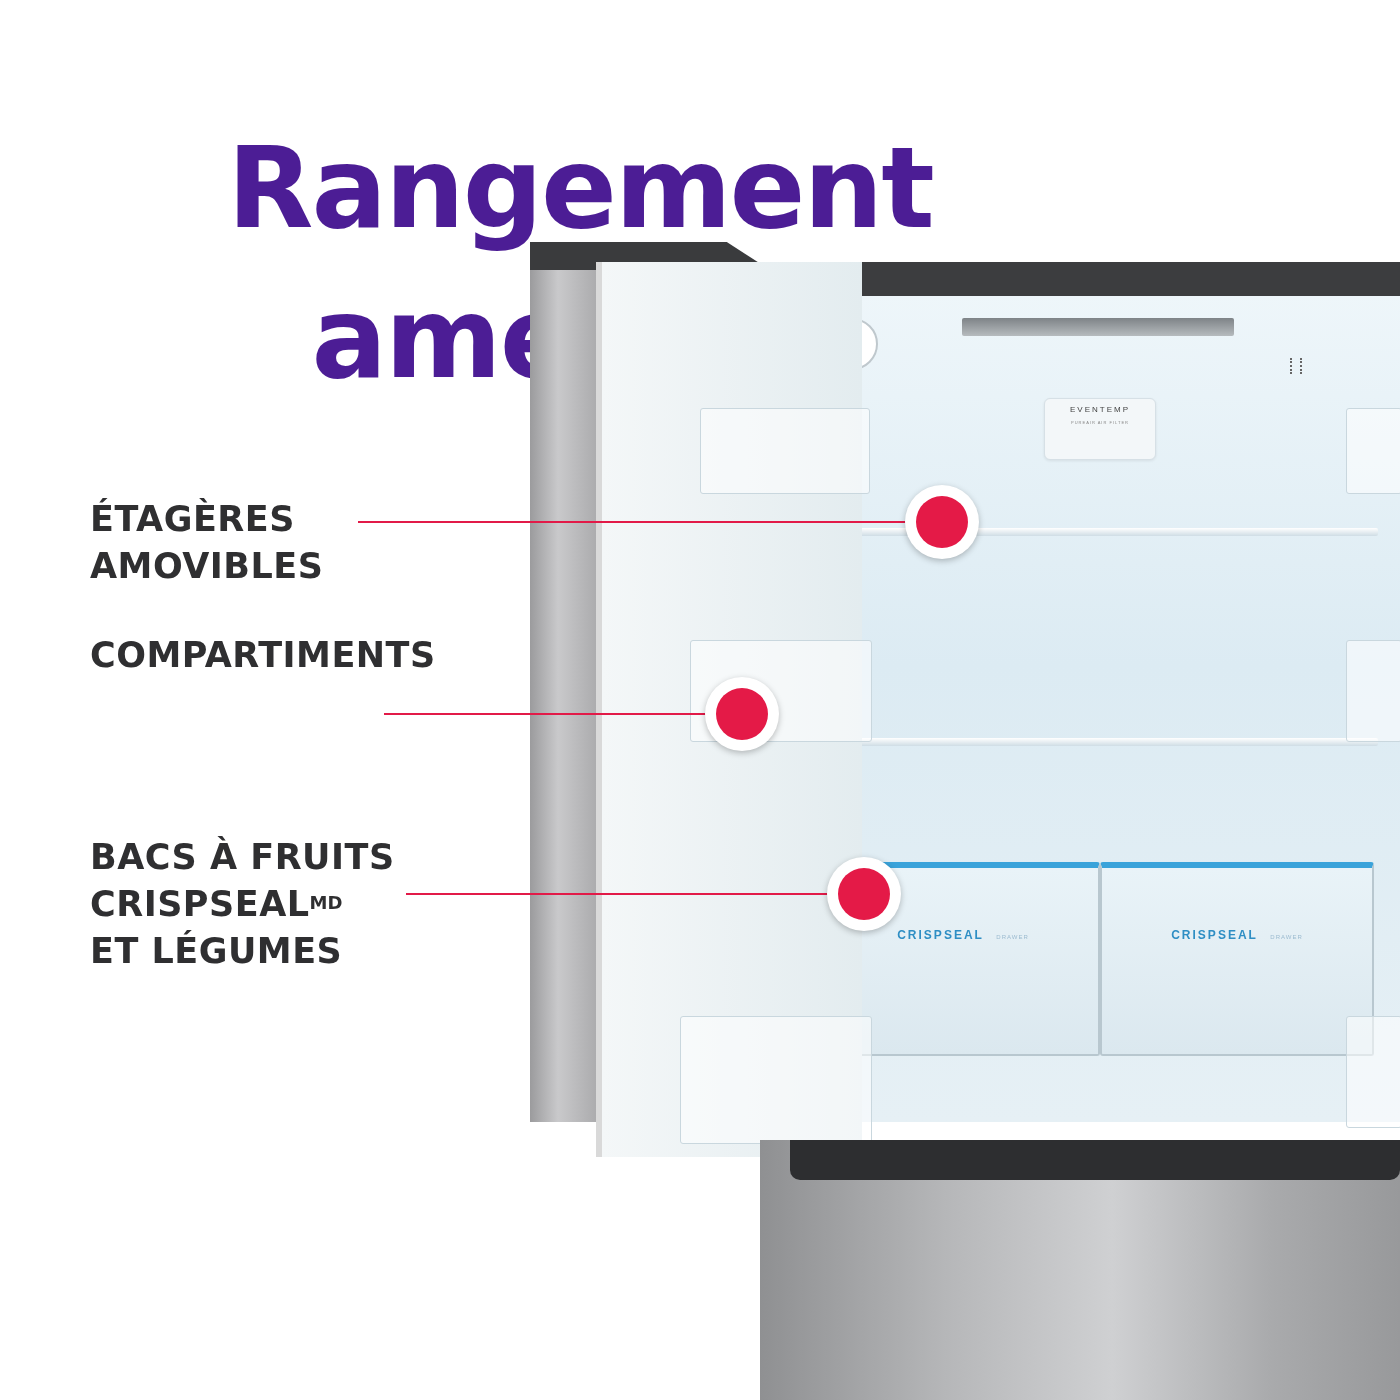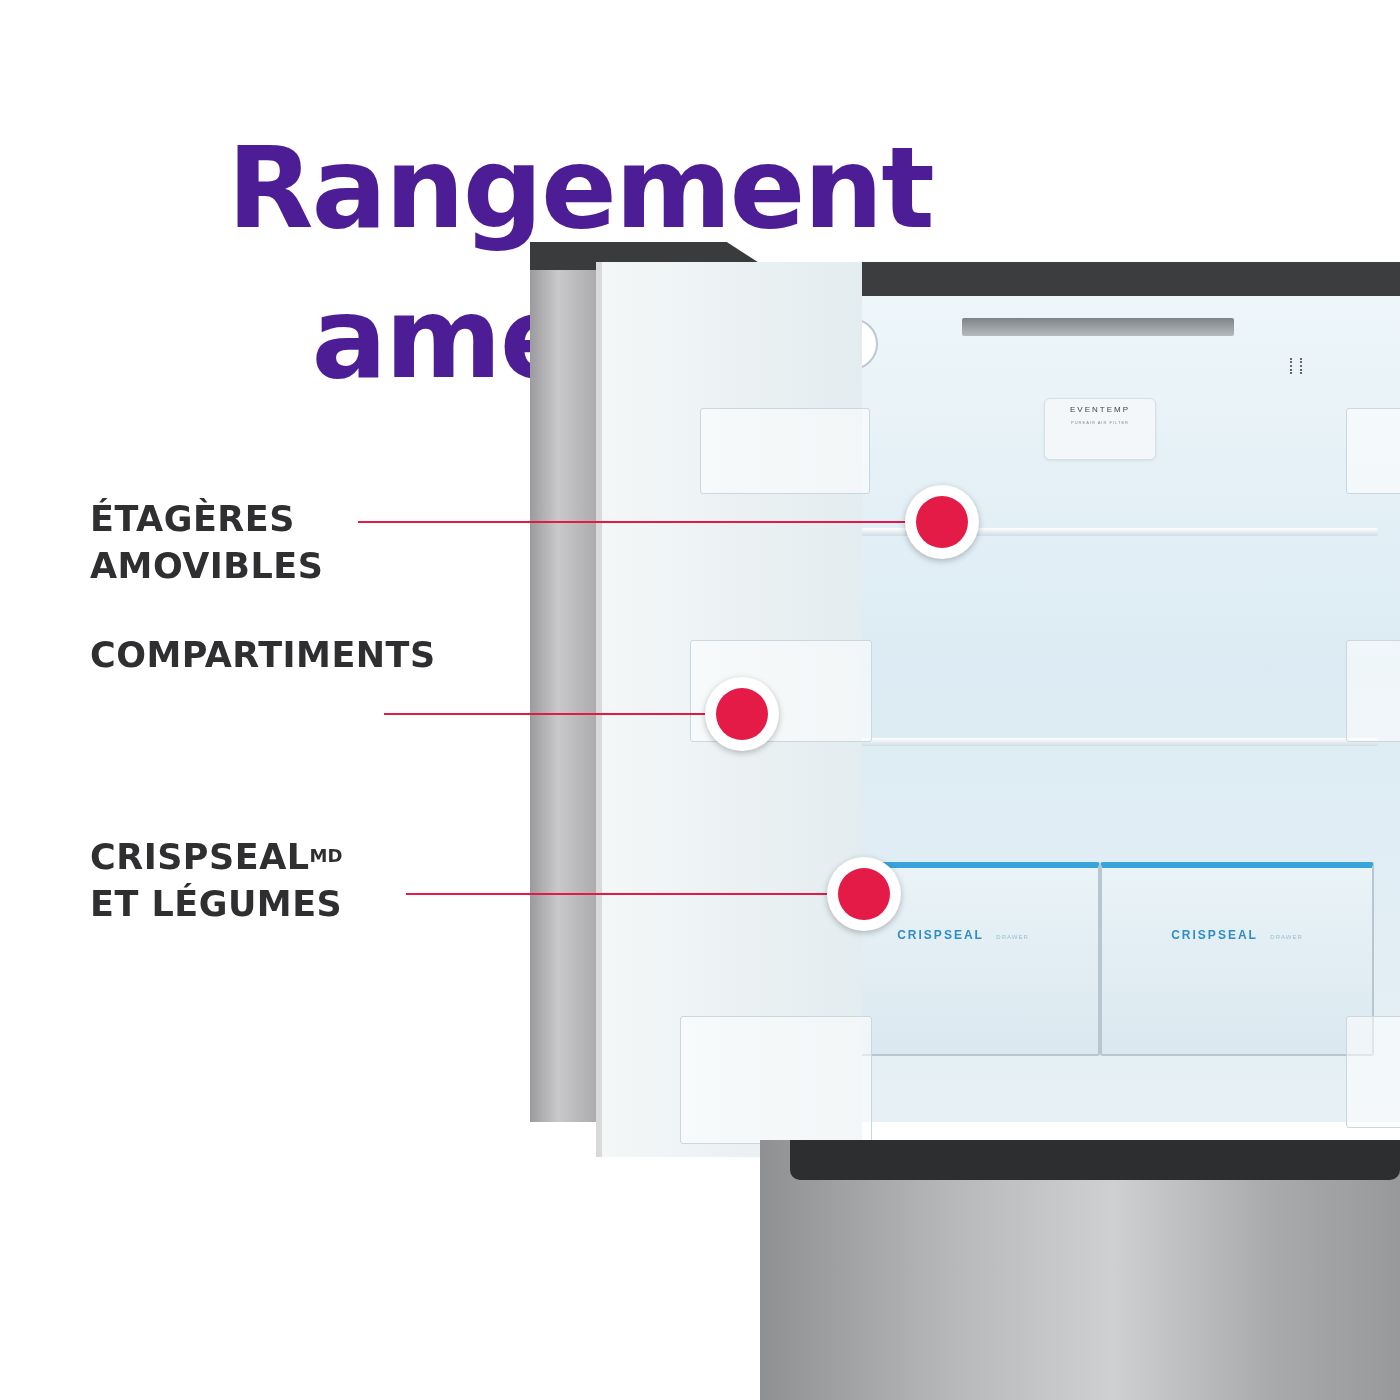--- a/index.html
+++ b/index.html
@@ -98,17 +98,18 @@
 <div class="leader" style="left:358px; top:521px; width:560px;"></div>
 <div class="dot" style="left:905px; top:485px;"></div>
 
 <div class="label" style="top:632px;">
   <div>COMPARTIMENTS</div>
 </div>
 <div class="leader" style="left:384px; top:713px; width:340px;"></div>
 <div class="dot" style="left:705px; top:677px;"></div>
 
 <div class="label" style="top:834px;">
+  <div>BACS À FRUITS</div>
   <div><span>CRISPSEAL</span><sup>MD</sup></div>
   <div>ET LÉGUMES</div>
 </div>
 <div class="leader" style="left:406px; top:893px; width:440px;"></div>
 <div class="dot" style="left:827px; top:857px;"></div>
 
 </body></html>

